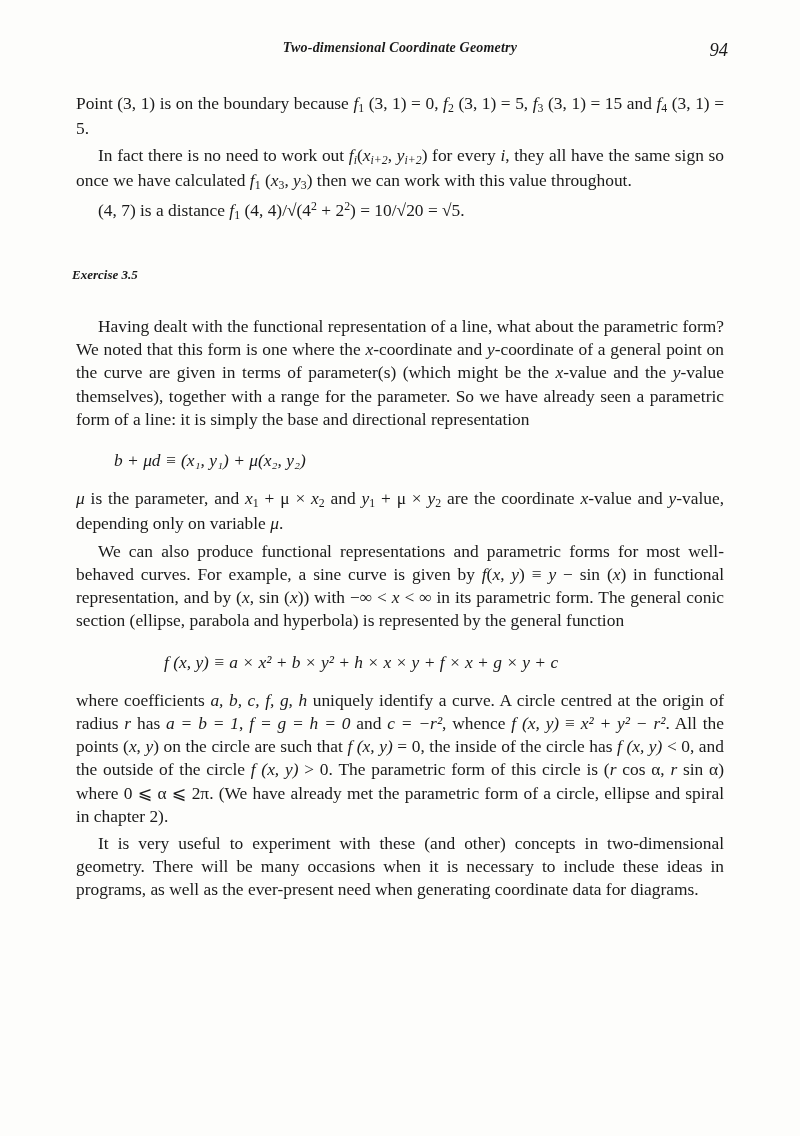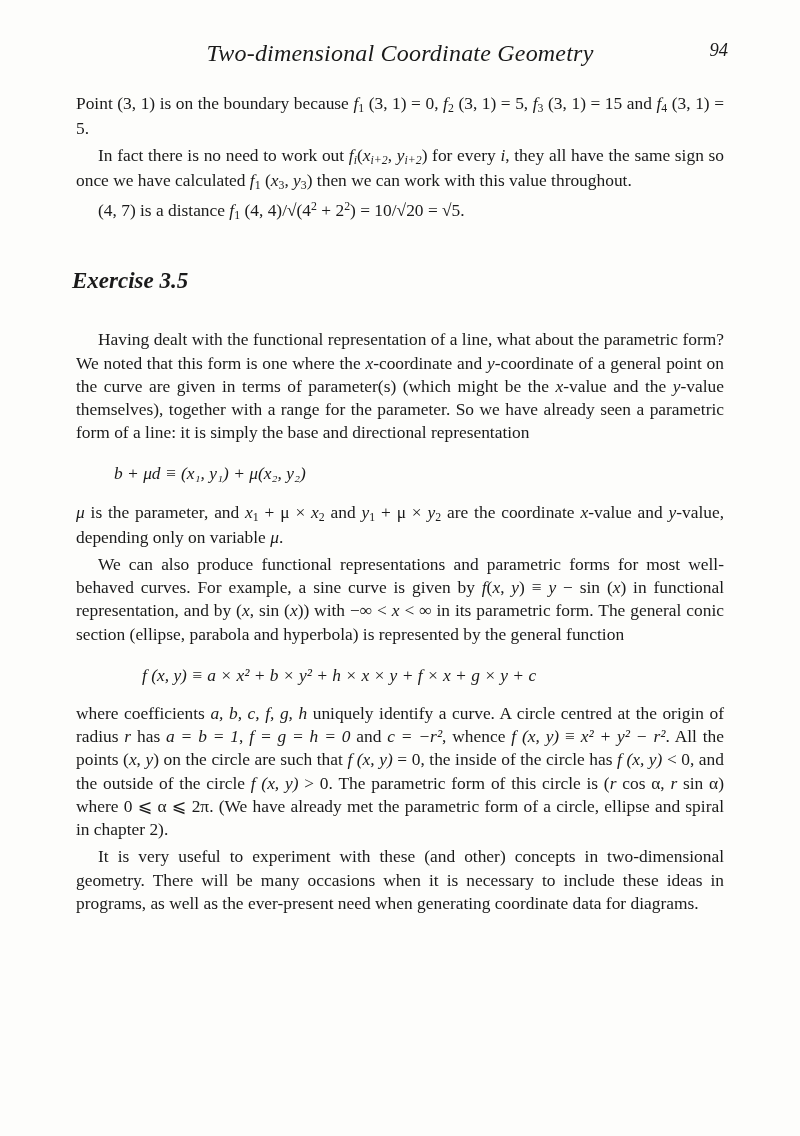--- a/index.html
+++ b/index.html
@@ -25,22 +25,22 @@
   .header {
     display: flex;
     align-items: baseline;
     justify-content: center;
     position: relative;
     height: 30px;
     margin-bottom: 22px;
   }
   .header-title {
     font-style: italic;
-    font-weight: normal;
-    font-size: 24px;
+    font-weight: bold;
+    font-size: 14px;
     letter-spacing: 0.2px;
   }
   .page-number {
     position: absolute;
     right: 0;
     top: 0;
     font-style: italic;
     font-size: 18.5px;
   }
   p {
@@ -51,34 +51,34 @@
     text-align-last: left;
   }
   p.indent {
     text-indent: 22px;
   }
   .gap-md { height: 26px; }
   .gap-lg { height: 38px; }
   .exercise-head {
     font-style: italic;
     font-weight: bold;
-    font-size: 23px;
+    font-size: 13px;
     margin: 0 0 2px 0;
   }
   .math-block {
     margin: 16px 0 14px 0;
     font-size: 17.4px;
     line-height: 1.5;
   }
   .math-line {
     white-space: nowrap;
   }
   .ml-1 { margin-left: 42px; }
   .ml-2 { margin-left: 96px; }
-  .ml-3 { margin-left: 70px; }
+  .ml-3 { margin-left: 92px; }
   i, .it { font-style: italic; }
   .bi { font-style: italic; font-weight: normal; }
   sub {
     font-size: 0.68em;
     vertical-align: -0.28em;
     font-style: italic;
   }
   sub.up { font-style: normal; }
   sup {
     font-size: 0.68em;

